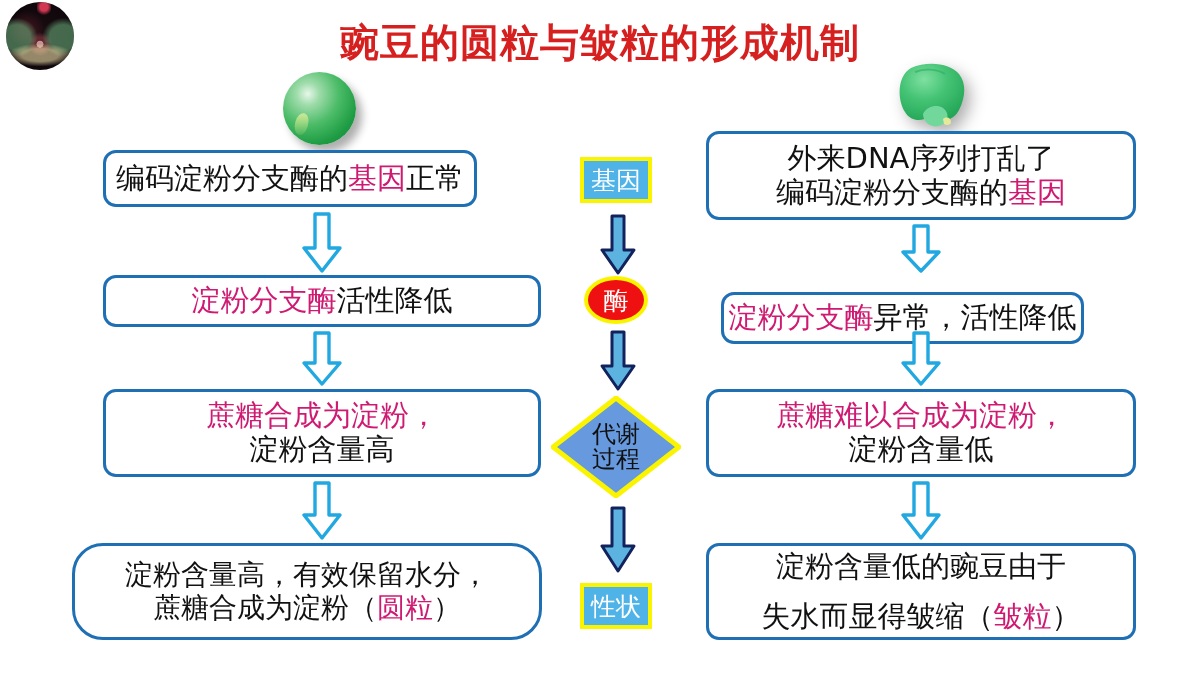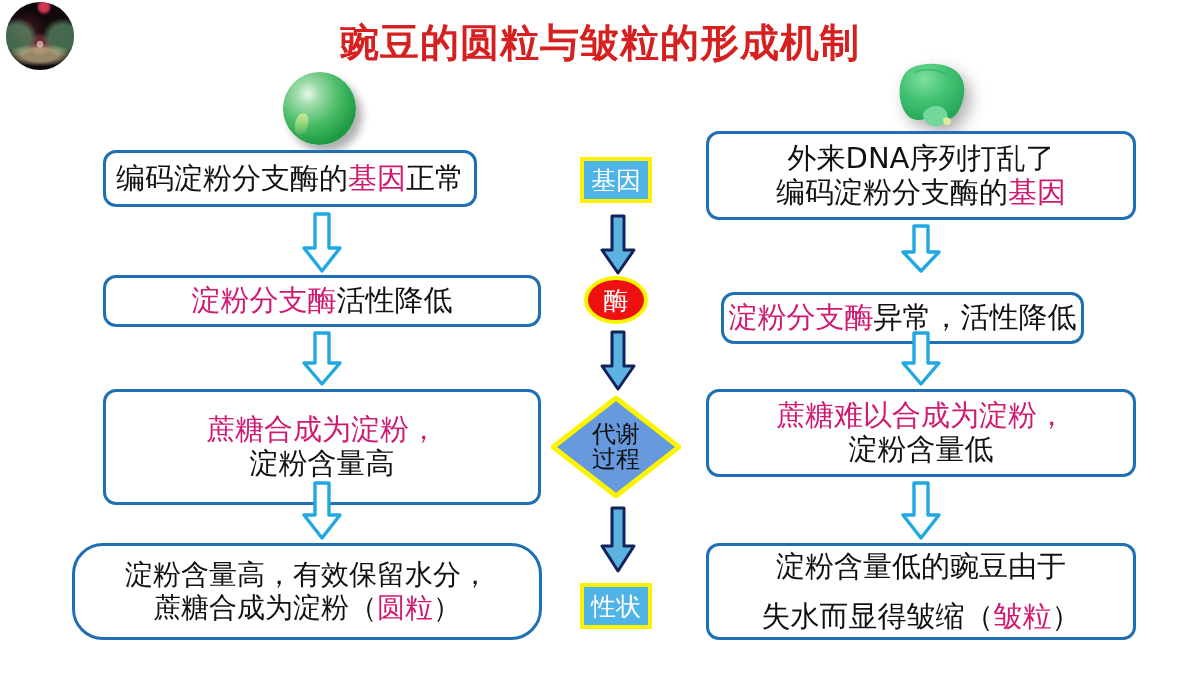--- a/index.html
+++ b/index.html
@@ -145,21 +145,21 @@
   </svg>
 
   <div class="box" style="left:103px; top:150px; width:374px; height:57px;">
     <span class="line"><span>编码淀粉分支酶的</span><span class="mag">基因</span><span>正常</span></span>
   </div>
 
   <div class="box" style="left:103px; top:275px; width:438px; height:52px;">
     <span class="line"><span class="mag">淀粉分支酶</span><span>活性降低</span></span>
   </div>
 
-  <div class="box" style="left:103px; top:389px; width:438px; height:116px;">
+  <div class="box" style="left:103px; top:389px; width:438px; height:88px;">
     <span class="line"><span class="mag">蔗糖合成为淀粉，</span></span>
     <span class="line"><span>淀粉含量高</span></span>
   </div>
 
   <div class="box" style="left:72px; top:543px; width:470px; height:97px; font-size:28px;border-radius:31px;">
     <span class="line"><span>淀粉含量高，有效保留水分，</span></span>
     <span class="line"><span>蔗糖合成为淀粉（</span><span class="mag">圆粒</span><span>）</span></span>
   </div>
 
   <div class="box" style="left:706px; top:131px; width:430px; height:89px;">

